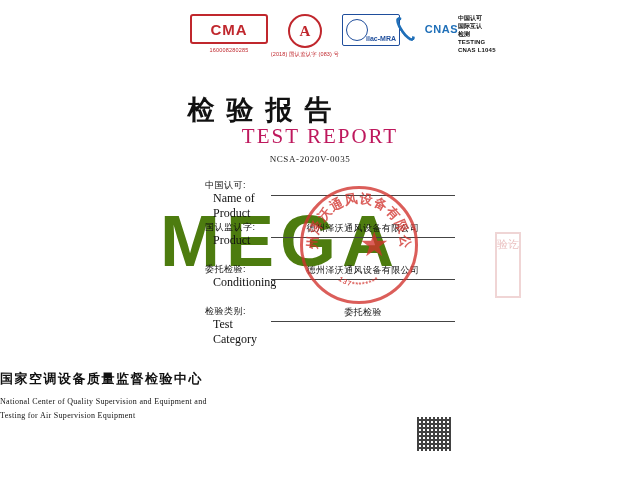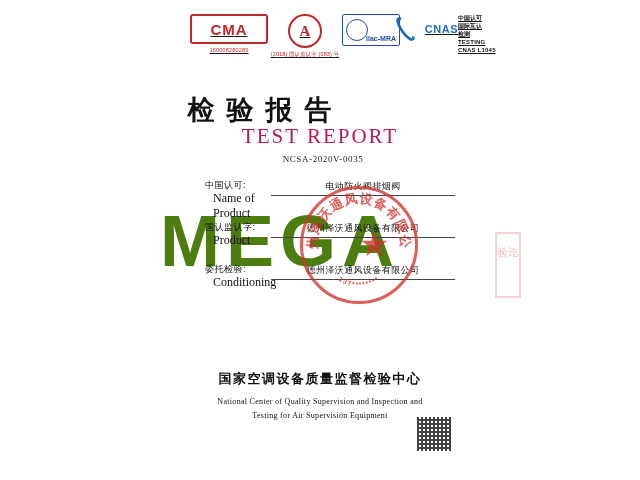--- a/index.html
+++ b/index.html
@@ -24,21 +24,20 @@
   
   .marks {
     position: absolute;
     top: 14px;
     left: 190px;
     width: 330px;
     height: 62px;
     display: flex;
     align-items: flex-start;
     justify-content: center;
-    text-decoration: underline;
   }
   .mark {
     position: relative;
     text-align: center;
   }
 
   
   .cma {
     width: 78px;
   }
@@ -195,21 +194,20 @@
   .report-no {
     position: absolute;
     top: 154px;
     left: 0;
     width: 620px;
     text-align: center;
     font-size: 9px;
     letter-spacing: 0.6px;
     font-family: "Liberation Serif", serif;
     color: #222;
-    padding-left: 13px;
   }
 
   
   .fields {
     position: absolute;
     top: 180px;
     left: 205px;
     width: 250px;
   }
   .field {
@@ -254,21 +252,21 @@
     width: 184px;
     border-bottom: 1px solid #444;
   }
 
   
   .footer {
     position: absolute;
     top: 370px;
     left: 0;
     width: 640px;
-    text-align: center;
+    text-align: left;
   }
   .footer .org-cn {
     font-size: 13px;
     font-weight: bold;
     font-family: "Liberation Sans", sans-serif;
     letter-spacing: 1.5px;
     color: #111;
   }
   .footer .org-en1 {
     margin-top: 9px;
@@ -331,21 +329,21 @@
     top: 232px;
     width: 26px;
     height: 66px;
     border: 2px solid #e3b3b3;
     opacity: 0.55;
     color: #d98c8c;
     font-family: "Liberation Sans", sans-serif;
     font-size: 11px;
     line-height: 1.15;
     text-align: center;
-    padding-top: 12px;
+    padding-top: 4px;
     box-sizing: border-box;
     pointer-events: none;
   }
 
   
   .watermark {
     position: absolute;
     left: 160px;
     top: 200px;
     font-size: 72px;
@@ -420,21 +418,20 @@
   <div class="title-en">TEST REPORT</div>
   <div class="report-no">NCSA-2020V-0035</div>
 
   <div class="fields">
 
     <div class="field">
       <div class="labels">
         <div class="lab-cn">中国认可:</div>
         <div class="lab-en">Name of Product</div>
       </div>
-      <div class="value">电动防火阀排烟阀</div>
       <div class="rule"></div>
     </div>
 
     <div class="field">
       <div class="labels">
         <div class="lab-cn">国认监认字:</div>
         <div class="lab-en">Product</div>
       </div>
       <div class="value">德州泽沃通风设备有限公司</div>
       <div class="rule"></div>
@@ -442,20 +439,28 @@
 
     <div class="field">
       <div class="labels">
         <div class="lab-cn">委托检验:</div>
         <div class="lab-en">Conditioning</div>
       </div>
       <div class="value">德州泽沃通风设备有限公司</div>
       <div class="rule"></div>
     </div>
 
+    <div class="field">
+      <div class="labels">
+        <div class="lab-cn">检验类别:</div>
+        <div class="lab-en">Test Category</div>
+      </div>
+      <div class="value">委托检验</div>
+      <div class="rule"></div>
+    </div>
   </div>
 
   <div class="stamp">
     <svg class="stamp-arc" viewBox="0 0 112 112">
       <defs>
         <path id="arcTop" d="M 14,56 A 42,42 0 0 1 98,56"></path>
         <path id="arcBottom" d="M 20,62 A 36,36 0 0 0 92,62"></path>
       </defs>
       <text>
         <textPath href="#arcTop" startOffset="50%" text-anchor="middle">德州泽沃通风设备有限公司</textPath>
@@ -464,19 +469,19 @@
         <textPath href="#arcBottom" startOffset="50%" text-anchor="middle">137********</textPath>
       </text>
     </svg>
     <div class="star">★</div>
   </div>
 
   <div class="side-stamp">验讫</div>
 
   <div class="footer">
     <div class="org-cn">国家空调设备质量监督检验中心</div>
-    <div class="org-en1">National Center of Quality Supervision and Inspection and</div>
+    <div class="org-en1">National Center of Quality Supervision and Equipment and</div>
     <div class="org-en2">Testing for Air Supervision Equipment</div>
   </div>
 
   <div class="qr"></div>
 
 </div>
 
 </body></html>

